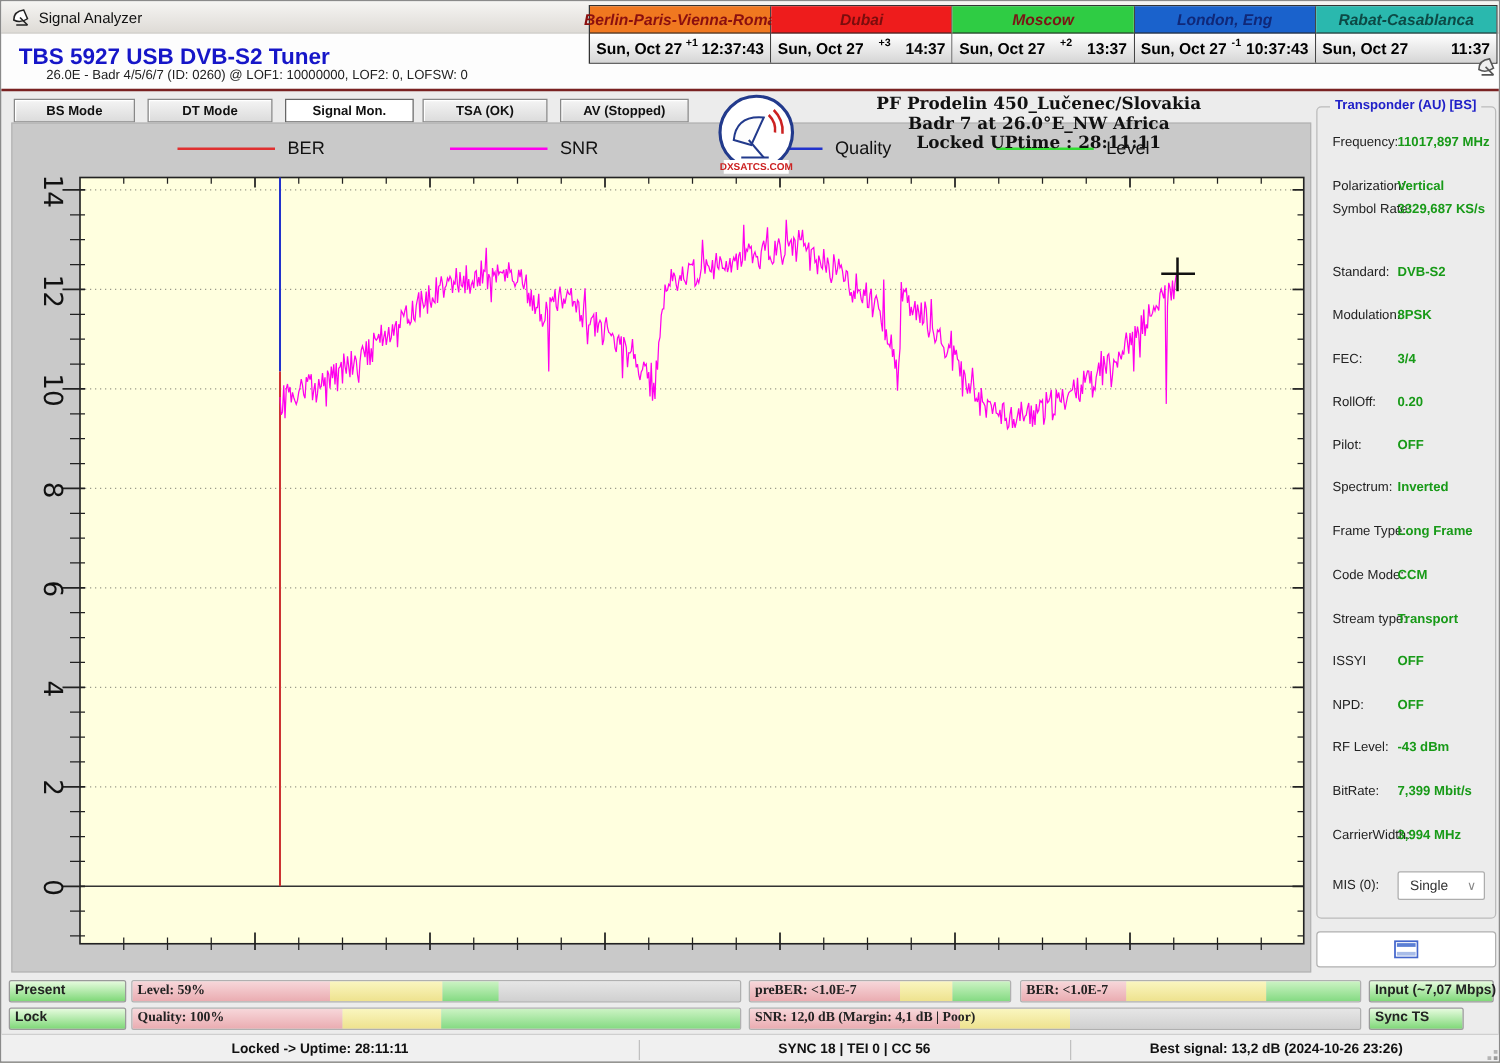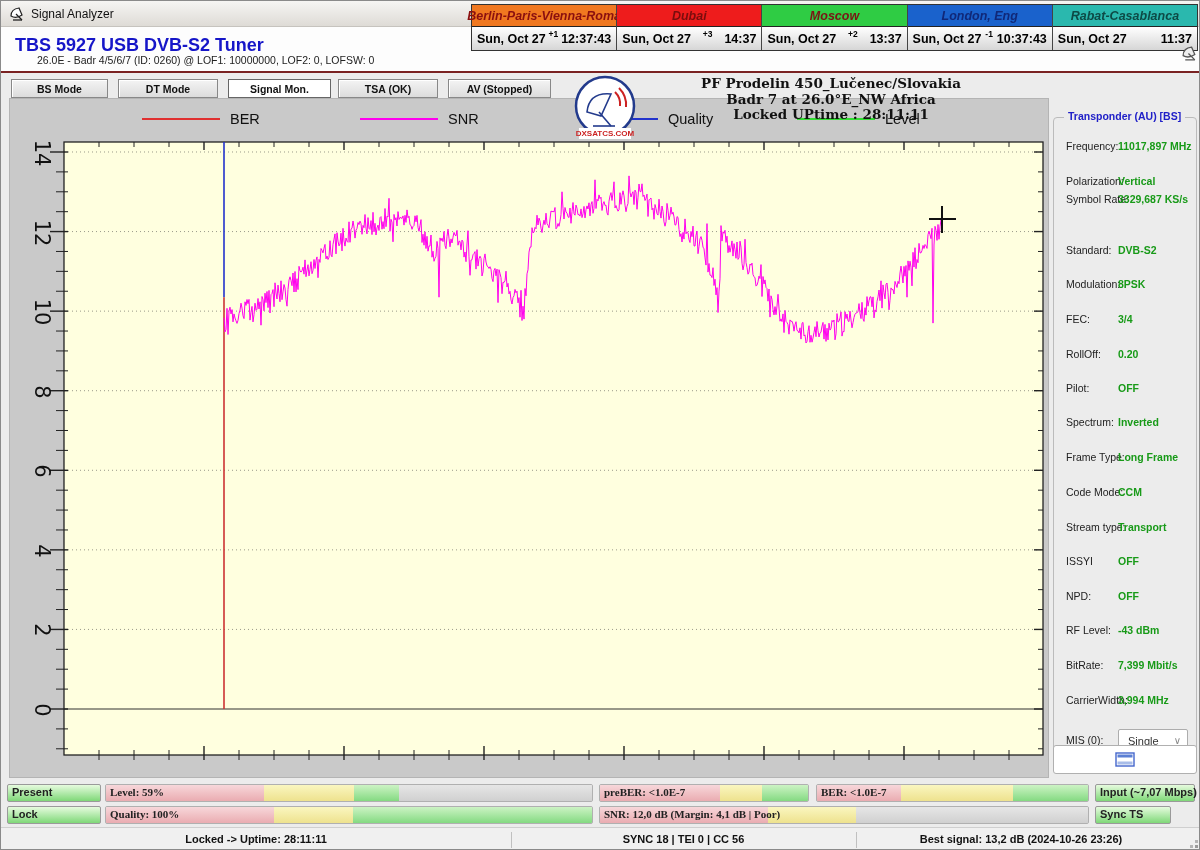--- a/index.html
+++ b/index.html
@@ -50,21 +50,21 @@
             font-weight:bold;font-size:13.5px;line-height:15.5px;color:#111;z-index:5;}
   .logo{left:570px;top:73px;z-index:6;}
 
   
   .cross-v{left:940px;top:205px;width:2px;height:27px;background:#111;z-index:7;}
   .cross-h{left:928px;top:217px;width:27px;height:2px;background:#111;z-index:7;}
   .tooltip{left:946px;top:227px;background:#fff;border:1px solid #999;box-shadow:2px 2px 3px rgba(0,0,0,.35);
            font-size:11px;color:#111;padding:3px 7px;white-space:nowrap;z-index:8;}
 
   
-  .tpanel{left:1052px;top:84px;width:144px;height:650px;border:1px solid #bbb;border-radius:4px;margin-top:32px;}
+  .tpanel{left:1052px;top:84px;width:144px;height:650px;border:1px solid #bbb;border-radius:4px;}
   .tpanel-title{position:absolute;left:10px;top:-8px;background:#ececec;padding:0 4px;
                 font-size:10.5px;font-weight:bold;color:#2020c8;white-space:nowrap;}
   .trow{position:absolute;left:0;width:144px;height:20px;}
   .trow .lb{position:absolute;left:12px;top:0;font-size:10.5px;color:#222;}
   .trow .vl{position:absolute;left:64px;top:0;font-size:10.5px;font-weight:bold;color:#189a18;white-space:nowrap;}
   .misselect{position:absolute;left:64px;top:-5px;width:70px;height:23px;background:#fff;border:1px solid #adadad;
              border-radius:2px;display:flex;align-items:center;font-size:11px;color:#333;}
   .misselect .sv{flex:1;padding-left:9px;}
   .misselect .ch{padding-right:6px;color:#888;font-size:10px;}
   .savebtn{left:1052px;top:744px;width:144px;height:29px;background:#fff;border:1px solid #b0b0b0;border-radius:3px;

